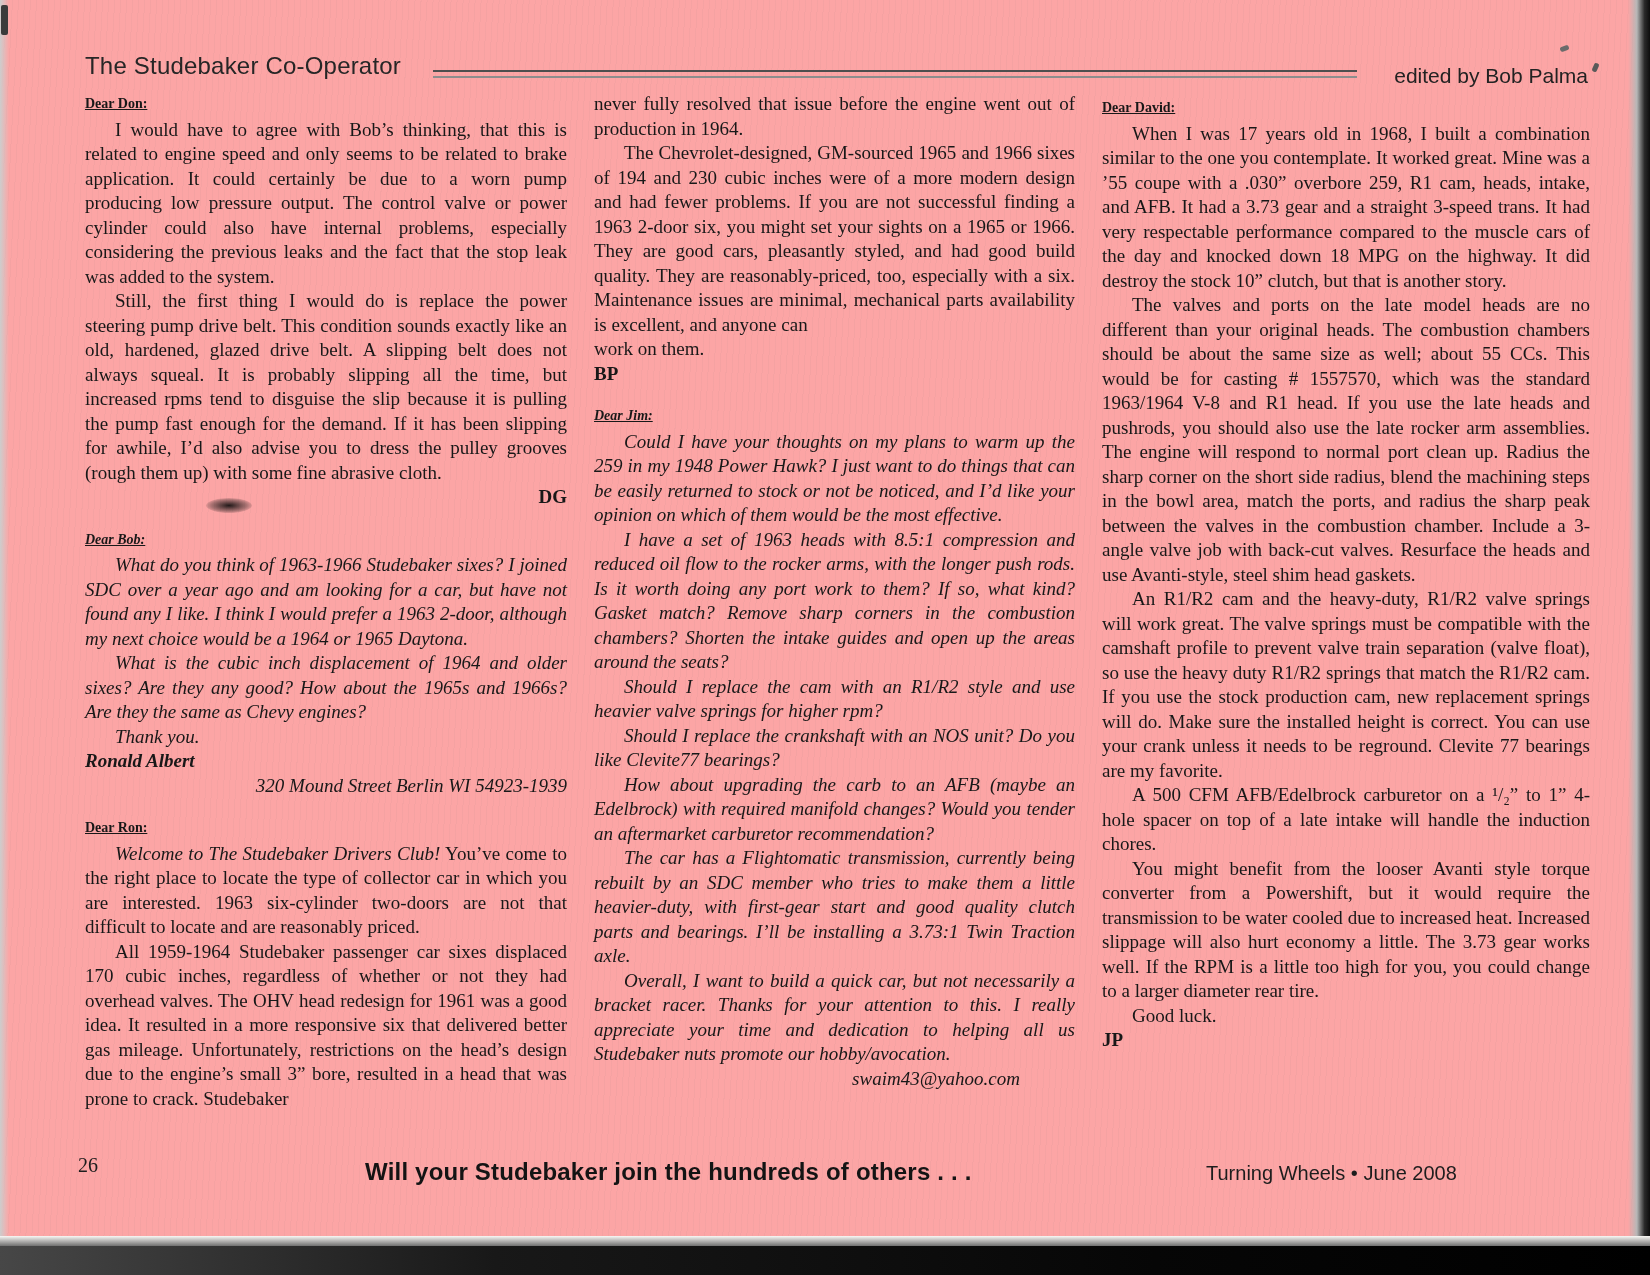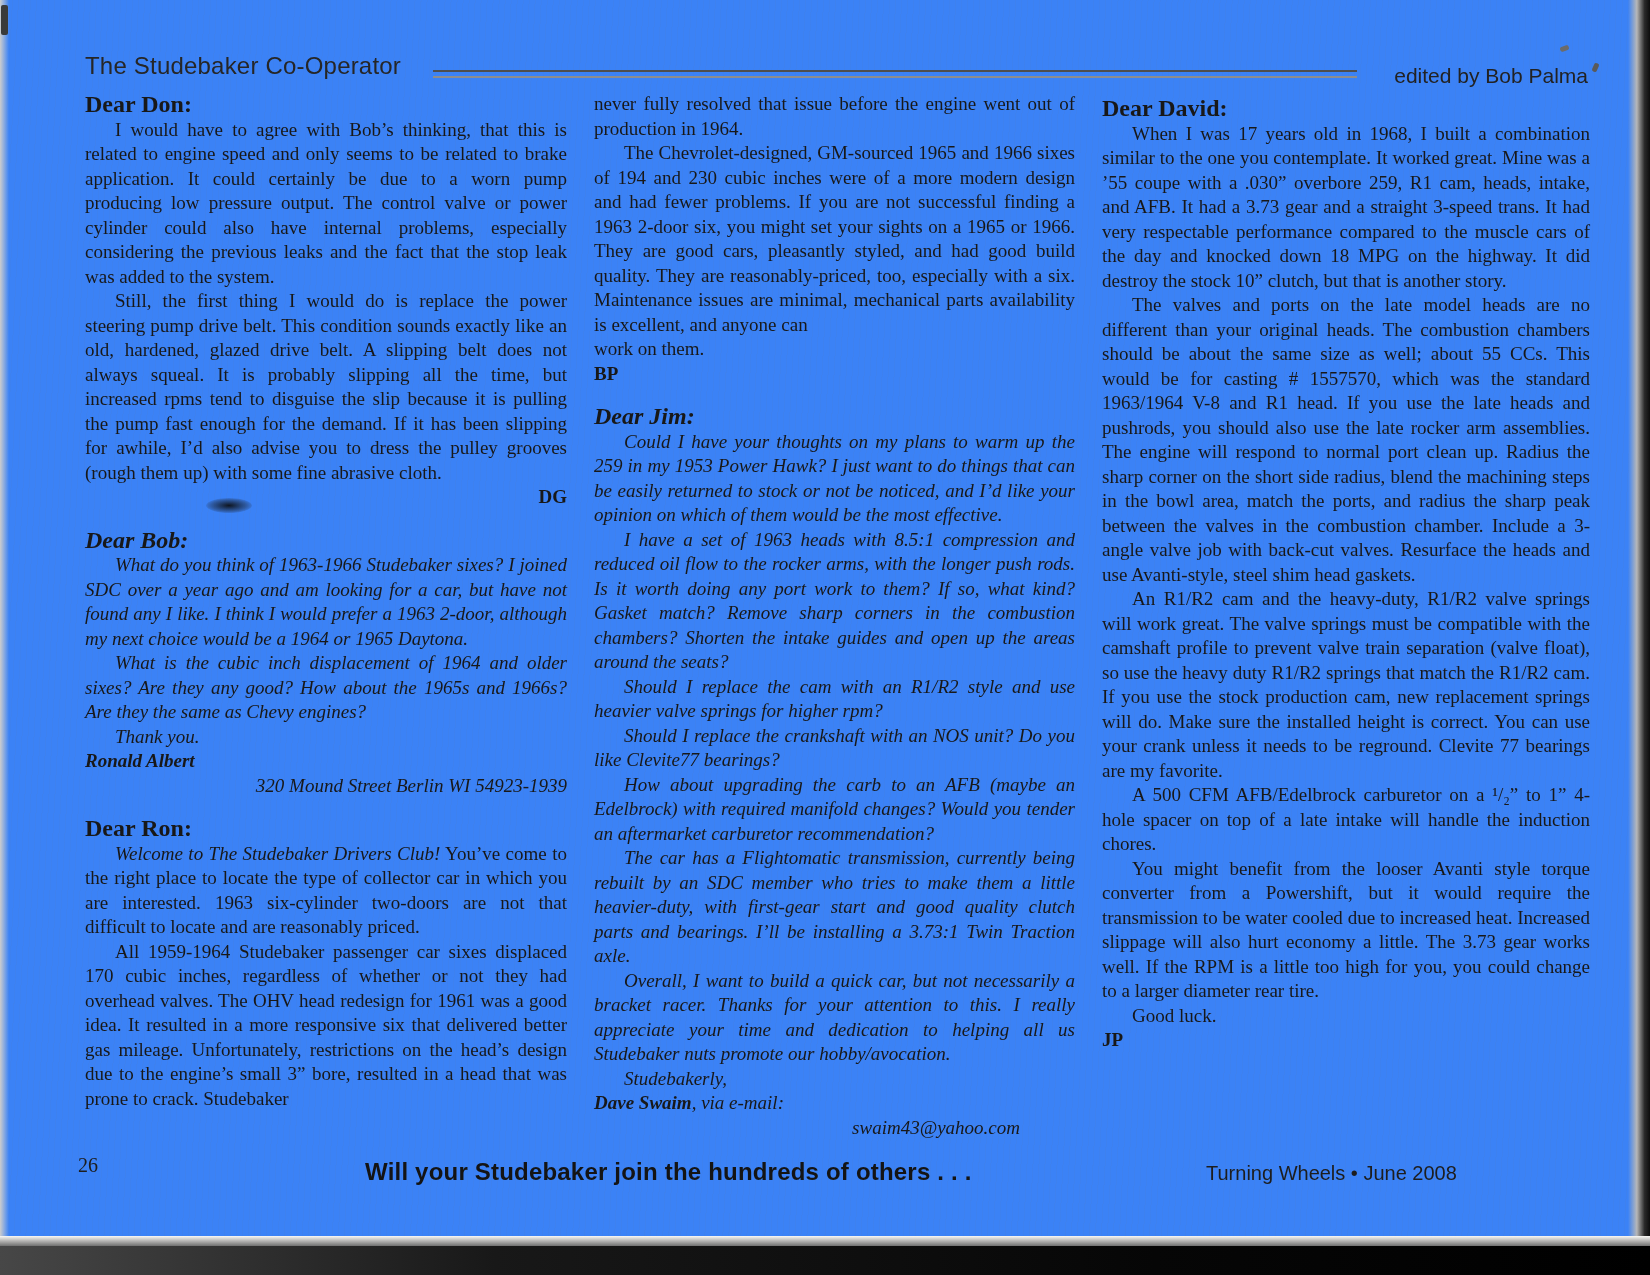--- a/index.html
+++ b/index.html
@@ -1,18 +1,18 @@
 <!DOCTYPE html>
 <html><head>
 <meta charset="utf-8">
 <style>
   html,body{margin:0;padding:0;background:#e8e8e8;}
   .page{
     position:relative;width:1650px;height:1275px;margin:0 auto;
-    background:#3b82f6;overflow:hidden;color:#1c1c1c;
+    background:#fca5a5;overflow:hidden;color:#1c1c1c;
   }
   .page::before{
     content:"";position:absolute;inset:0;pointer-events:none;
     background:repeating-linear-gradient(93deg,rgba(110,110,110,.05) 0 1px,rgba(0,0,0,0) 1px 6px);
   }
 
   
   .title{
     position:absolute;left:85px;top:52px;margin:0;
     font:400 24px "Liberation Sans",sans-serif;letter-spacing:.2px;color:#262626;
@@ -30,21 +30,21 @@
   .col{
     position:absolute;top:92px;
     font-family:"Liberation Serif",serif;font-size:19px;line-height:24.5px;
     text-align:justify;color:#181818;
   }
   .col1{left:85px;width:482px;}
   .col2{left:594px;width:481px;}
   .col3{left:1102px;top:96px;width:488px;}
 
   .letter + .letter{margin-top:18px;}
-  .sal{margin:0 0 1px 0;font-size:24px;font-weight:bold;}
+  .sal{margin:0 0 1px 0;font-size:14px;font-weight:bold;text-decoration:underline;}
   .p{margin:0;text-indent:30px;}
   .p.ni{text-indent:0;font-family:Liberation Serif, serif;}
   .b{font-weight:bold;}
   .it{font-style:italic;}
   .right{text-align:right;}
   .signline{display:flex;justify-content:space-between;align-items:baseline;flex-direction:column;}
   .ind{padding-left:30px;}
   .pr55{padding-right:55px;}
 
   
@@ -103,31 +103,27 @@
       <p class="p ni">never fully resolved that issue before the engine went out of production in 1964.</p>
       <p class="p">The Chevrolet-designed, GM-sourced 1965 and 1966 sixes of 194 and 230 cubic inches were of a more modern design and had fewer problems. If you are not successful finding a 1963 2-door six, you might set your sights on a 1965 or 1966. They are good cars, pleasantly styled, and had good build quality. They are reasonably-priced, too, especially with a six. Maintenance issues are minimal, mechanical parts availability is excellent, and anyone can</p>
       <div class="signline">
         <span>work on them.</span>
         <span class="b">BP</span>
       </div>
     </article>
 
     <article class="letter">
       <h2 class="sal it">Dear Jim:</h2>
-      <p class="p it">Could I have your thoughts on my plans to warm up the 259 in my 1953 Power Hawk? I just want to do things that can be easily returned to stock or not be noticed, and I’d like your opinion on which of them would be the most effective.</p>
+      <p class="p it">Could I have your thoughts on my plans to warm up the 259 in my 1948 Power Hawk? I just want to do things that can be easily returned to stock or not be noticed, and I’d like your opinion on which of them would be the most effective.</p>
       <p class="p it">I have a set of 1963 heads with 8.5:1 compression and reduced oil flow to the rocker arms, with the longer push rods. Is it worth doing any port work to them? If so, what kind? Gasket match? Remove sharp corners in the combustion chambers? Shorten the intake guides and open up the areas around the seats?</p>
       <p class="p it">Should I replace the cam with an R1/R2 style and use heavier valve springs for higher rpm?</p>
       <p class="p it">Should I replace the crankshaft with an NOS unit? Do you like Clevite77 bearings?</p>
       <p class="p it">How about upgrading the carb to an AFB (maybe an Edelbrock) with required manifold changes? Would you tender an aftermarket carburetor recommendation?</p>
       <p class="p it">The car has a Flightomatic transmission, currently being rebuilt by an SDC member who tries to make them a little heavier-duty, with first-gear start and good quality clutch parts and bearings. I’ll be installing a 3.73:1 Twin Traction axle.</p>
       <p class="p it">Overall, I want to build a quick car, but not necessarily a bracket racer. Thanks for your attention to this. I really appreciate your time and dedication to helping all us Studebaker nuts promote our hobby/avocation.</p>
-      <div class="signline pr55">
-        <span class="it ind">Studebakerly,</span>
-        <span><span class="b it">Dave Swaim</span><span class="it">, via e-mail:</span></span>
-      </div>
       <div class="right it pr55">swaim43@yahoo.com</div>
     </article>
   </section>
 
   <section class="col col3">
     <article class="letter">
       <h2 class="sal">Dear David:</h2>
       <p class="p">When I was 17 years old in 1968, I built a combination similar to the one you contemplate. It worked great. Mine was a ’55 coupe with a .030” overbore 259, R1 cam, heads, intake, and AFB. It had a 3.73 gear and a straight 3-speed trans. It had very respectable performance compared to the muscle cars of the day and knocked down 18 MPG on the highway. It did destroy the stock 10” clutch, but that is another story.</p>
       <p class="p">The valves and ports on the late model heads are no different than your original heads. The combustion chambers should be about the same size as well; about 55 CCs. This would be for casting # 1557570, which was the standard 1963/1964 V-8 and R1 head. If you use the late heads and pushrods, you should also use the late rocker arm assemblies. The engine will respond to normal port clean up. Radius the sharp corner on the short side radius, blend the machining steps in the bowl area, match the ports, and radius the sharp peak between the valves in the combustion chamber. Include a 3-angle valve job with back-cut valves. Resurface the heads and use Avanti-style, steel shim head gaskets.</p>
       <p class="p">An R1/R2 cam and the heavy-duty, R1/R2 valve springs will work great. The valve springs must be compatible with the camshaft profile to prevent valve train separation (valve float), so use the heavy duty R1/R2 springs that match the R1/R2 cam. If you use the stock production cam, new replacement springs will do. Make sure the installed height is correct. You can use your crank unless it needs to be reground. Clevite 77 bearings are my favorite.</p>

